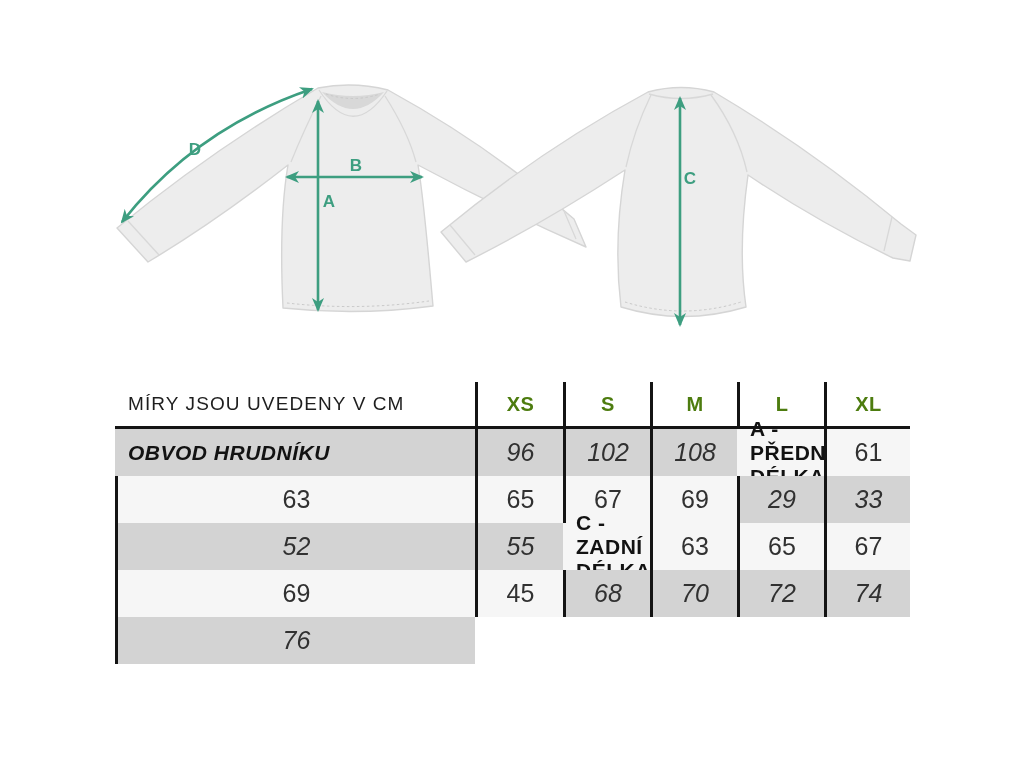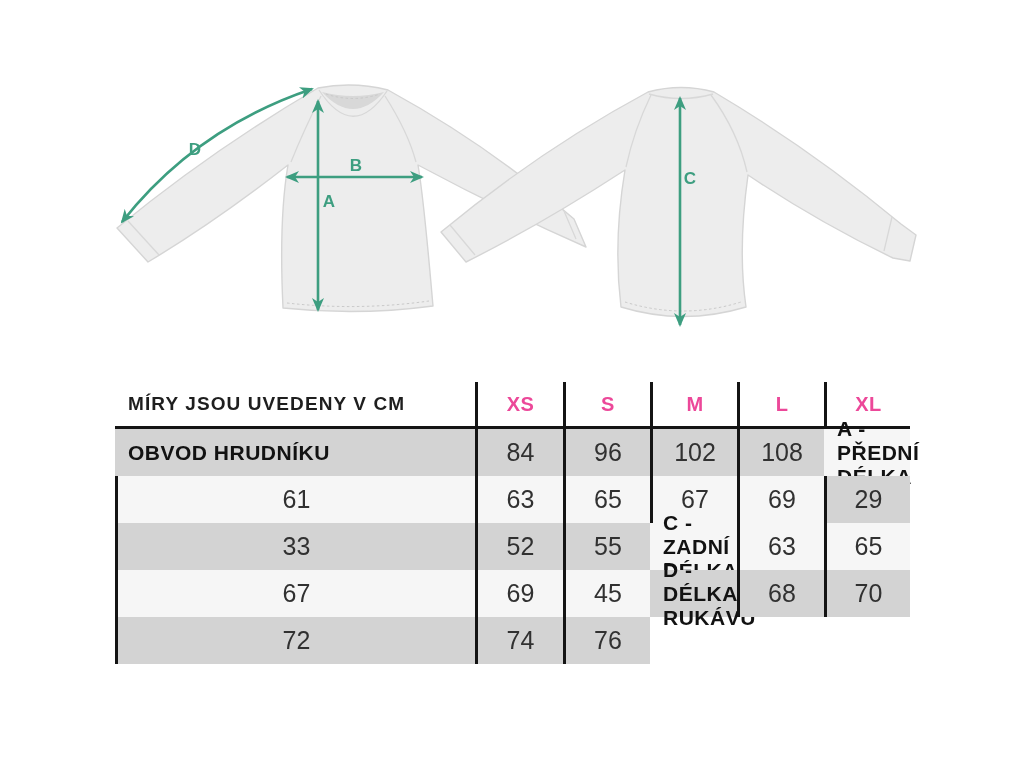--- a/index.html
+++ b/index.html
@@ -21,24 +21,24 @@
   
   .size-table {
     position:absolute; left:115px; top:382px; width:795px;
     display:grid; grid-template-columns:360px 88px 87px 87px 87px 86px;
     grid-auto-rows:47px;
   }
   .cell  { display:flex; align-items:center; justify-content:center; box-sizing:border-box; }
   .lab   { justify-content:flex-start; padding-left:13px; }
   .th    { border-bottom:3px solid var(--line,#141414); background:#ffffff; }
   .vline { border-left:3px solid var(--line,#141414); }
-  .gray  { background:var(--row-gray,#d3d3d3); }
+  .gray  { background:var(--row-gray,#d3d3d3);font-style:italic; }
   .light { background:var(--row-light,#f6f6f6); }
-  .title-text { font-size:19px; font-weight:700; letter-spacing:1.1px; color:#1e1e1e; }
-  .size-h     { font-size:20px; font-weight:700; letter-spacing:0.5px; color:#ec4899; }
+  .title-text { font-size:19px; font-weight:400; letter-spacing:1.1px; color:#1e1e1e; }
+  .size-h     { font-size:20px; font-weight:700; letter-spacing:0.5px; color:#4d7c0f; }
   .rlabel     { font-size:21px; font-weight:700; letter-spacing:0.5px; color:#121212; }
   .val        { font-size:25px; font-weight:400; color:#313131; }
 </style>
 </head>
 <body>
 
 <div class="canvas">
 
   <svg class="diagram" width="1024" height="375" viewBox="0 0 1024 375">
     <defs>
@@ -98,21 +98,20 @@
   <div class="size-table">
 
     <div class="cell lab th title-text">MÍRY JSOU UVEDENY V CM</div>
     <div class="cell th vline size-h">XS</div>
     <div class="cell th vline size-h">S</div>
     <div class="cell th vline size-h">M</div>
     <div class="cell th vline size-h">L</div>
     <div class="cell th vline size-h">XL</div>
 
     <div class="cell lab gray rlabel">OBVOD HRUDNÍKU</div>
-    <div class="cell gray vline val">84</div>
     <div class="cell gray vline val">96</div>
     <div class="cell gray vline val">102</div>
     <div class="cell gray vline val">108</div>
 
     <div class="cell lab light rlabel">A - PŘEDNÍ DÉLKA</div>
     <div class="cell light vline val">61</div>
     <div class="cell light vline val">63</div>
     <div class="cell light vline val">65</div>
     <div class="cell light vline val">67</div>
     <div class="cell light vline val">69</div>
@@ -122,20 +121,19 @@
     <div class="cell gray vline val">52</div>
     <div class="cell gray vline val">55</div>
 
     <div class="cell lab light rlabel">C - ZADNÍ DÉLKA</div>
     <div class="cell light vline val">63</div>
     <div class="cell light vline val">65</div>
     <div class="cell light vline val">67</div>
     <div class="cell light vline val">69</div>
     <div class="cell light vline val">45</div>
 
-    <div class="cell lab gray rlabel">D - DÉLKA RUKÁVŮ</div>
     <div class="cell gray vline val">68</div>
     <div class="cell gray vline val">70</div>
     <div class="cell gray vline val">72</div>
     <div class="cell gray vline val">74</div>
     <div class="cell gray vline val">76</div>
   </div>
 </div>
 
 </body></html>

